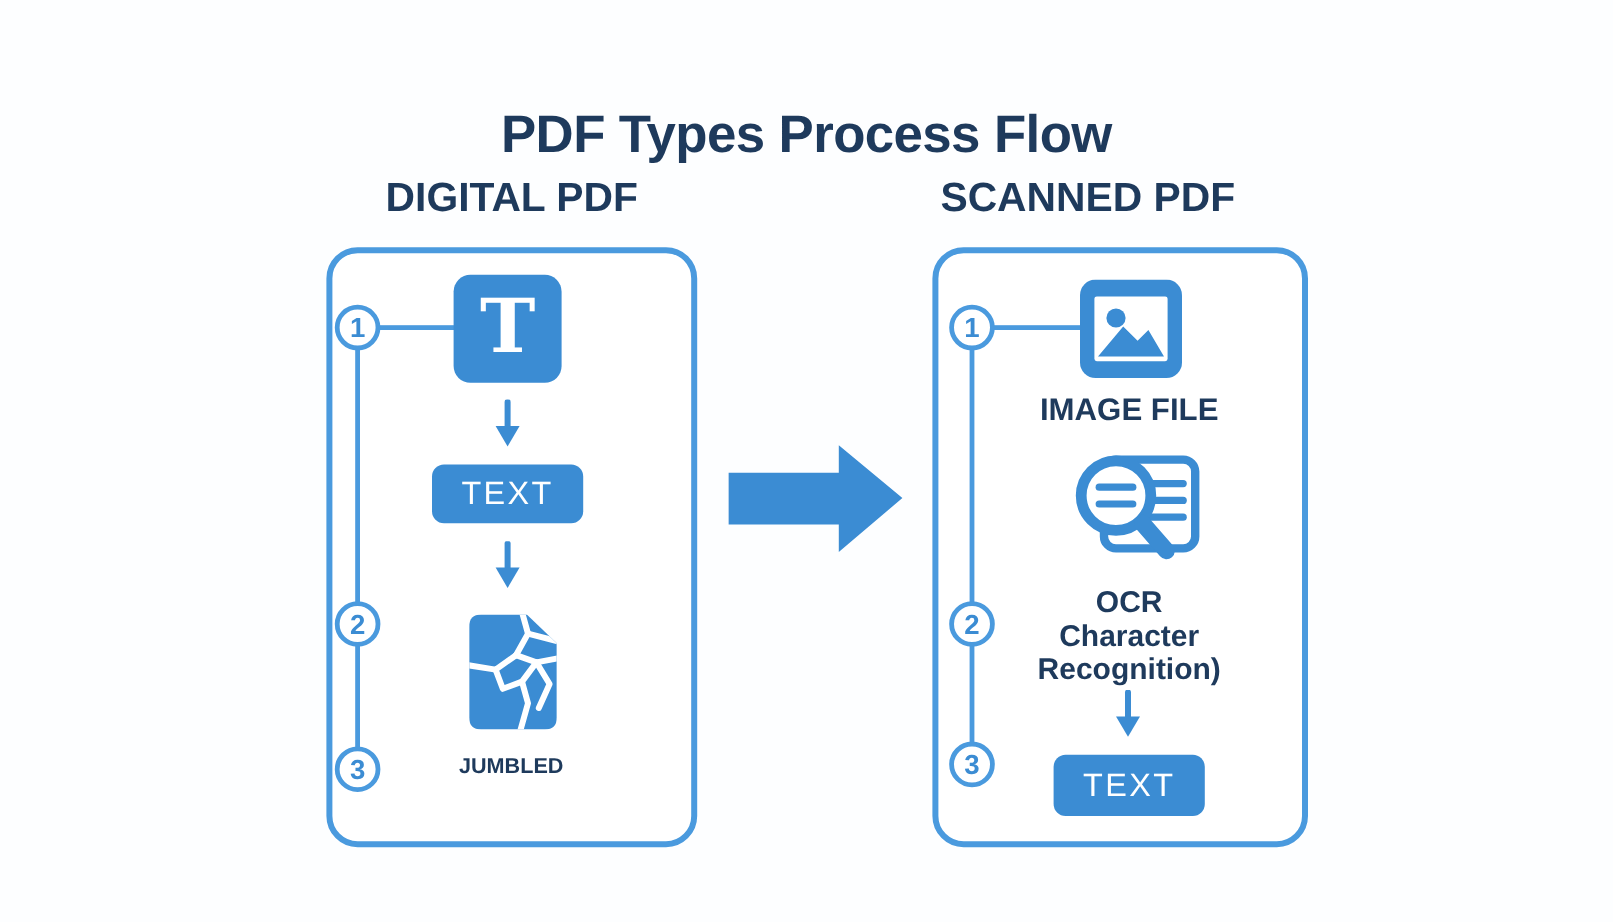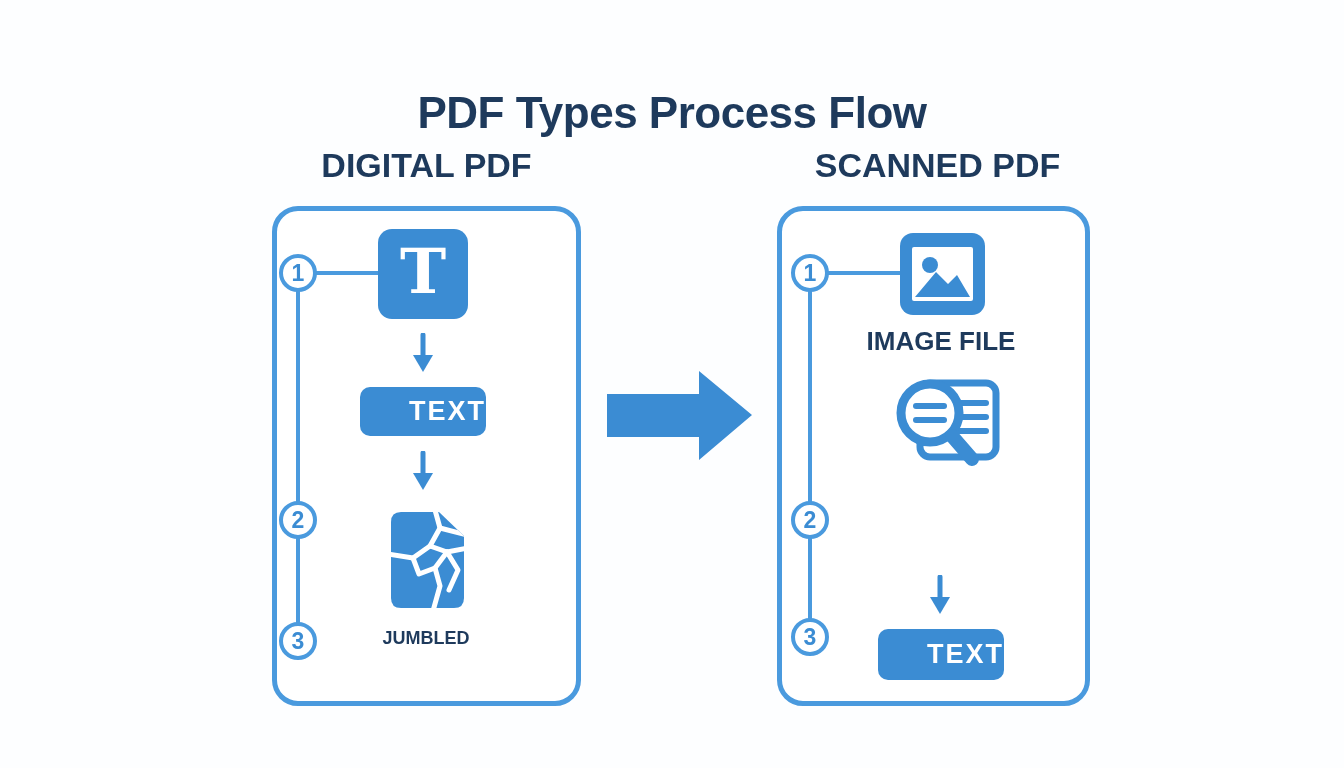--- a/index.html
+++ b/index.html
@@ -19,21 +19,21 @@
   .page-title{
     position:absolute;top:40px;left:0;width:1344px;
     text-align:center;font-size:44px;font-weight:bold;
     letter-spacing:-0.5px;color:var(--navy);margin-top:48px;
   }
   .col-heading{
     position:absolute;top:146px;text-align:center;
     font-size:34px;font-weight:bold;color:var(--navy);letter-spacing:0px;
   }
   .col-heading.left{left:272px;width:309px;}
-  .col-heading.right{left:781px;width:313px;}
+  .col-heading.right{left:750px;width:313px;}
   .panel{
     position:absolute;top:206px;height:500px;
     background:#ffffff;border:5px solid var(--blue-light);
     border-radius:26px;
   }
   .panel.left{left:272px;width:309px;}
   .panel.right{left:777px;width:313px;}
   .abs{position:absolute;}
   .rail{
     position:absolute;width:4px;background:var(--blue-light);
@@ -52,22 +52,22 @@
     background:var(--blue);border-radius:14px;
     display:flex;align-items:center;justify-content:center;
   }
   .t-glyph{
     font-family:"DejaVu Serif", serif;
     font-size:62px;font-weight:bold;color:#ffffff;line-height:1;
     padding-bottom:4px;
   }
   .text-box{
     position:absolute;background:var(--blue);border-radius:10px;
-    color:#ffffff;font-size:27px;font-weight:bold;letter-spacing:2px;
-    display:flex;align-items:center;justify-content:flex-end;
+    color:#ffffff;font-size:27px;font-weight:normal;letter-spacing:2px;
+    display:flex;align-items:center;justify-content:center;
   }
   .caption{
     position:absolute;text-align:center;font-weight:bold;
     color:var(--navy);
   }
   .caption .line{display:block;}
   .icon-blue{color:var(--blue);}
   svg{display:block;}
 </style>
 </head>
@@ -186,20 +186,25 @@
       </g>
       <circle cx="40" cy="38" r="29" fill="#ffffff" stroke="currentColor" stroke-width="9"></circle>
       <g stroke="currentColor" stroke-width="6" stroke-linecap="round">
         <line x1="26" y1="31" x2="54" y2="31"></line>
         <line x1="26" y1="45" x2="54" y2="45"></line>
       </g>
       <line x1="62" y1="61" x2="82" y2="84" stroke="currentColor" stroke-width="14" stroke-linecap="round"></line>
     </svg>
   </span>
 
+  <div class="caption" style="left:19px;top:277px;width:280px;font-size:25px;line-height:28px;">
+    <span class="line">OCR</span>
+    <span class="line">Character</span>
+    <span class="line">Recognition)</span>
+  </div>
 
   <span class="abs icon-blue" style="left:146px;top:364px;">
     <svg width="24" height="40" viewBox="0 0 24 40">
       <line x1="12" y1="2" x2="12" y2="24" stroke="currentColor" stroke-width="5" stroke-linecap="round"></line>
       <path d="M2,22 L22,22 L12,39 Z" fill="currentColor"></path>
     </svg>
   </span>
 
   <div class="text-box" style="left:96px;top:418px;width:126px;height:51px;">
     <span>TEXT</span>

